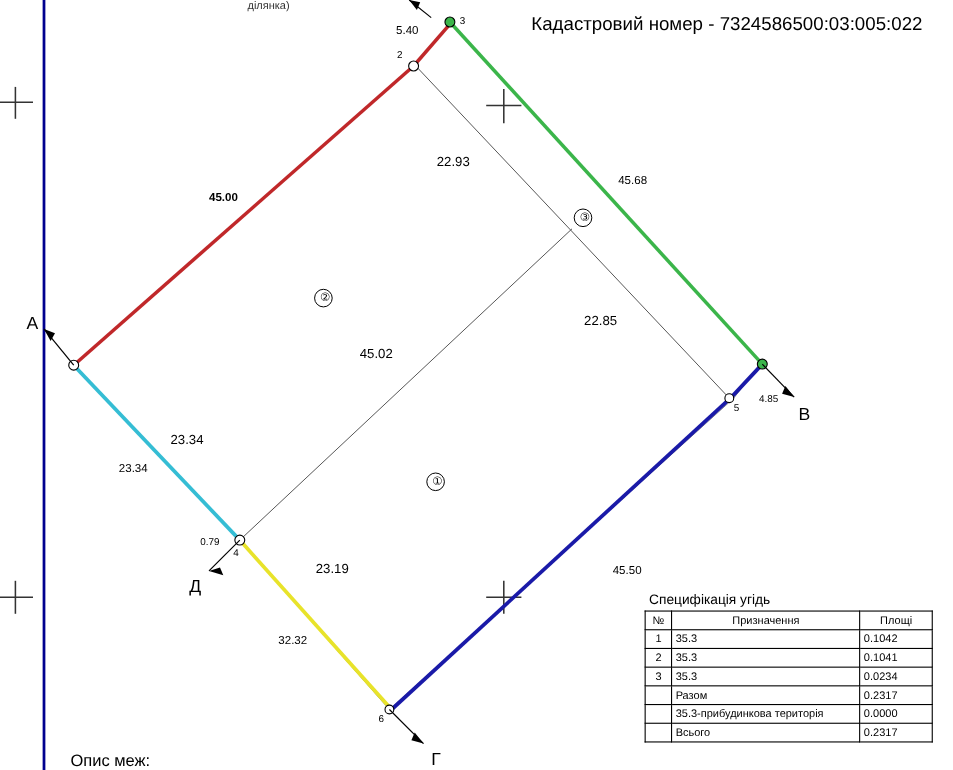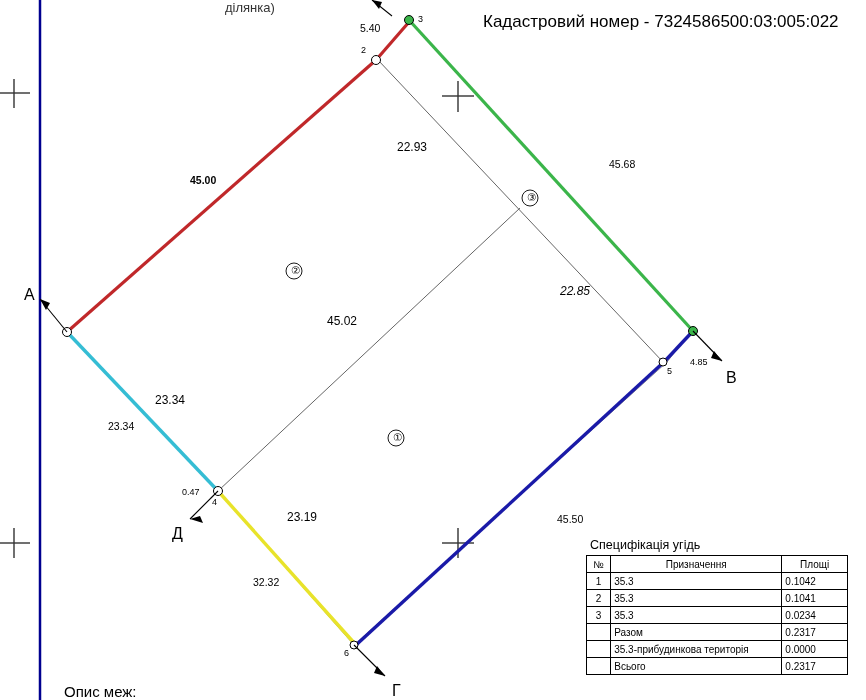--- a/index.html
+++ b/index.html
@@ -49,21 +49,21 @@
   .node-num {
     font-size: 9px;
   }
   .circ-num {
     font-size: 10.5px;
   }
   .opys {
     font-size: 15px;
   }
   .top-cut {
-    font-size: 13px;
+    font-size: 10px;
     color: #333;
   }
   
   #spec {
     position: absolute;
     left: 586px;
     top: 538px;
     width: 242px;
   }
   #spec .spec-title {
@@ -176,28 +176,28 @@
   <div class="lbl node-num" style="left:667px; top:366px;">5</div>
   <div class="lbl node-num" style="left:212px; top:497px;">4</div>
   <div class="lbl node-num" style="left:344px; top:648px;">6</div>
 
   <div class="lbl circ-num" style="left:291px; top:264px;">②</div>
   <div class="lbl circ-num" style="left:393px; top:431px;">①</div>
   <div class="lbl circ-num" style="left:527px; top:191px;">③</div>
 
   <div class="lbl dim-small" style="left:360px; top:22px;">5.40</div>
   <div class="lbl dim-small" style="left:190px; top:174px;font-weight:bold;">45.00</div>
-  <div class="lbl dim-small" style="left:562px; top:158px;margin-left:47px;">45.68</div>
+  <div class="lbl dim-small" style="left:562px; top:158px;">45.68</div>
   <div class="lbl dim-big" style="left:397px; top:140px;">22.93</div>
-  <div class="lbl dim-big" style="left:560px; top:284px;font-style:italic;">22.85</div>
+  <div class="lbl dim-big" style="left:531px; top:284px;">22.85</div>
   <div class="lbl dim-big" style="left:327px; top:314px;">45.02</div>
   <div class="lbl dim-tiny" style="left:690px; top:357px;">4.85</div>
   <div class="lbl dim-big" style="left:155px; top:393px;">23.34</div>
   <div class="lbl dim-small" style="left:108px; top:420px;">23.34</div>
-  <div class="lbl dim-tiny" style="left:182px; top:487px;">0.47</div>
+  <div class="lbl dim-tiny" style="left:182px; top:487px;">0.79</div>
   <div class="lbl dim-big" style="left:287px; top:510px;">23.19</div>
   <div class="lbl dim-small" style="left:253px; top:576px;">32.32</div>
   <div class="lbl dim-small" style="left:519px; top:513px;margin-left:38px;">45.50</div>
 
   <div id="spec">
     <div class="spec-title">Специфікація угідь</div>
     <table>
       <thead>
         <tr>
           <th class="col-n">№</th>

